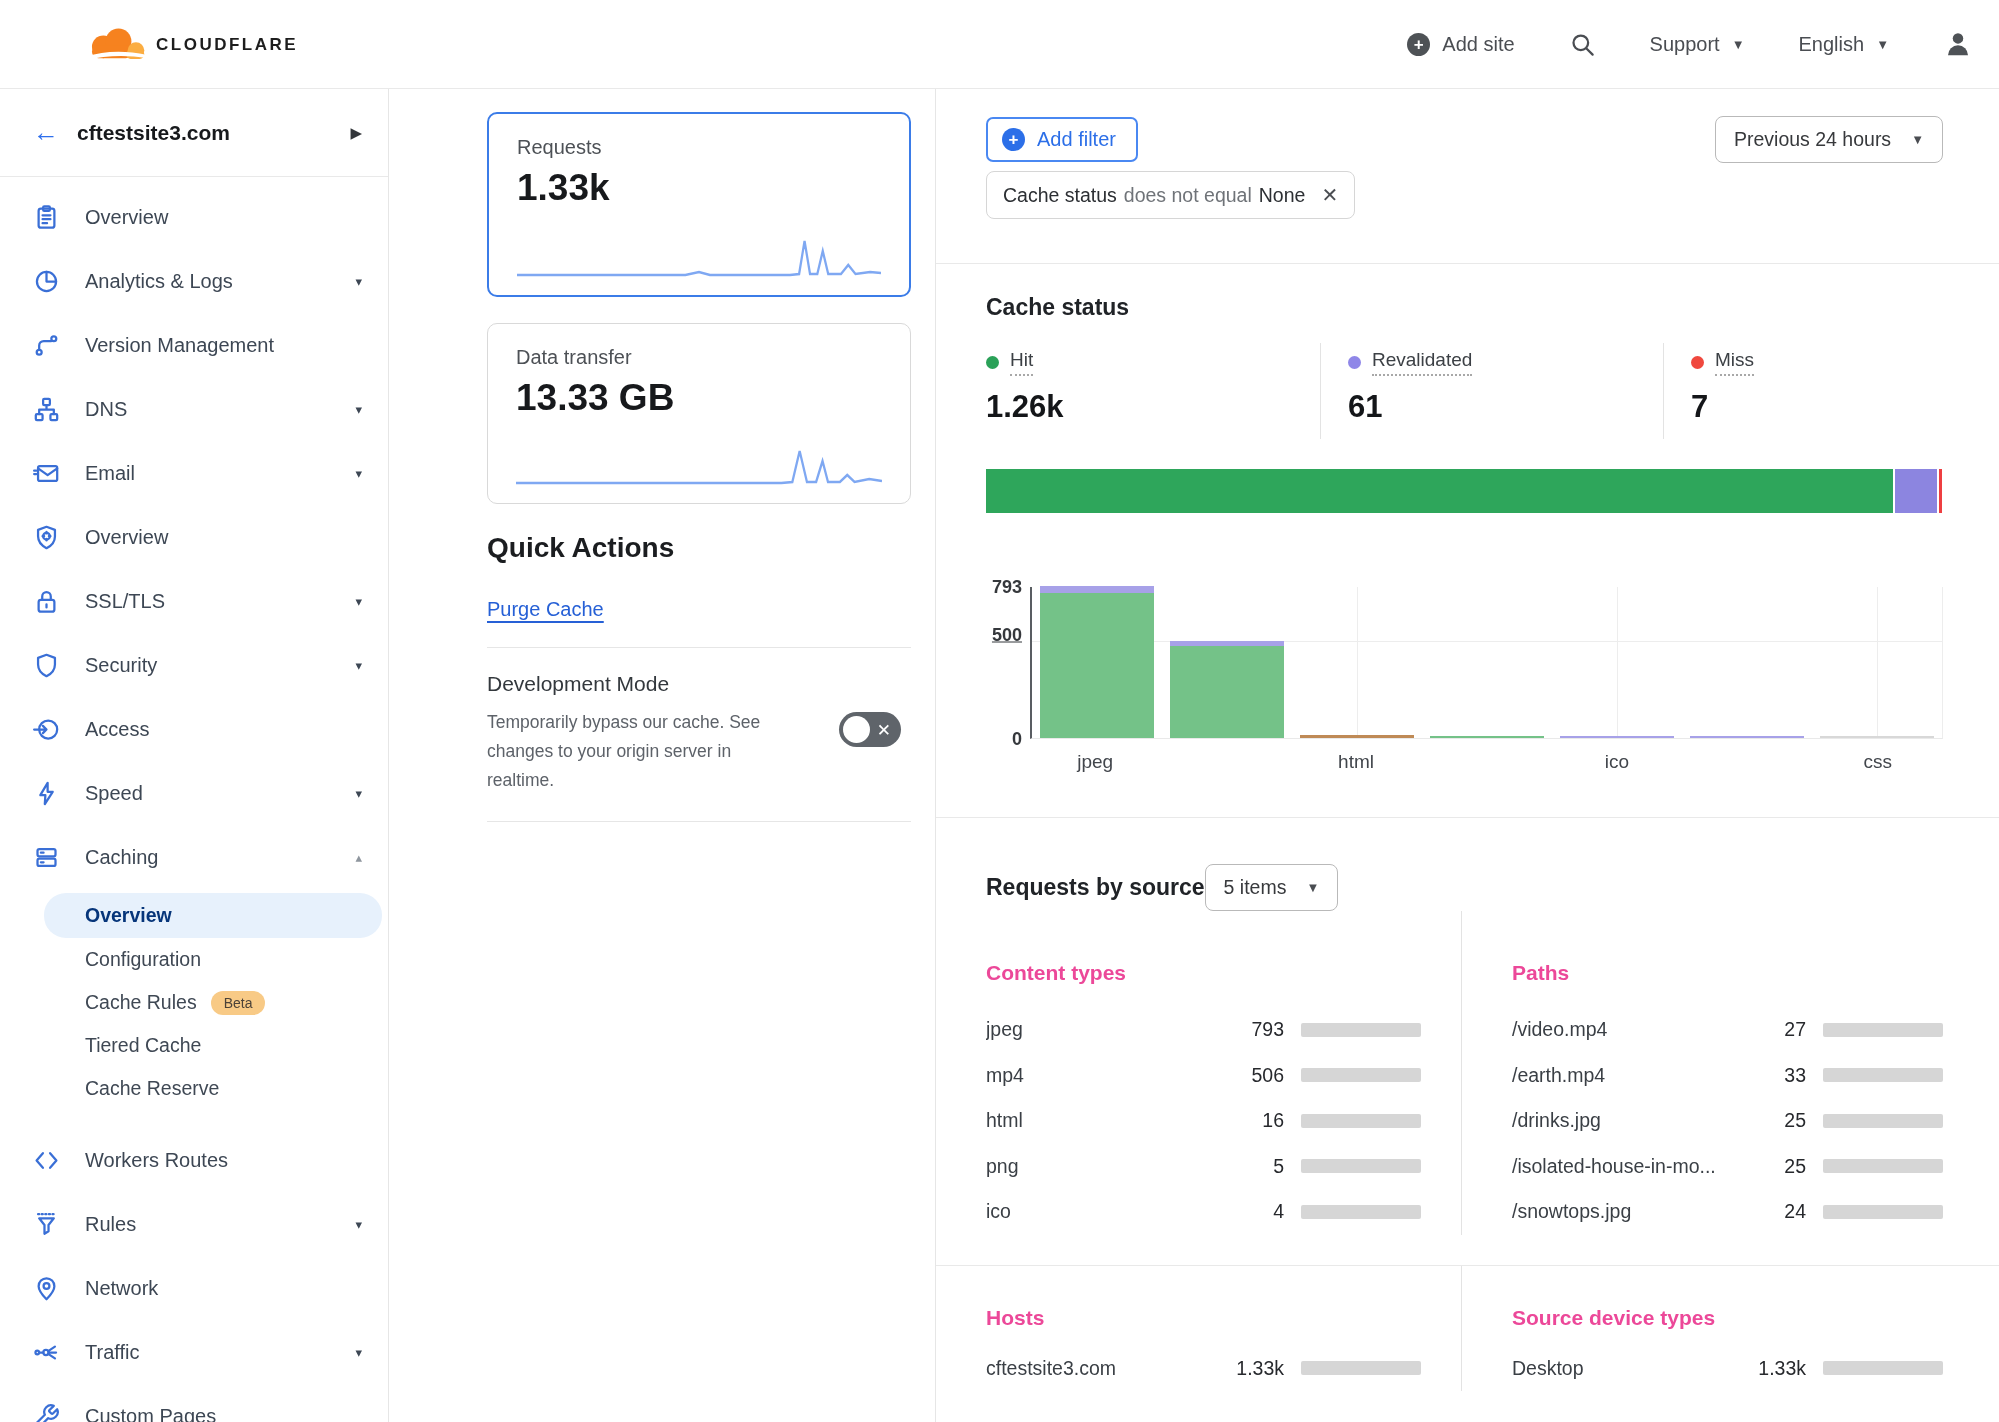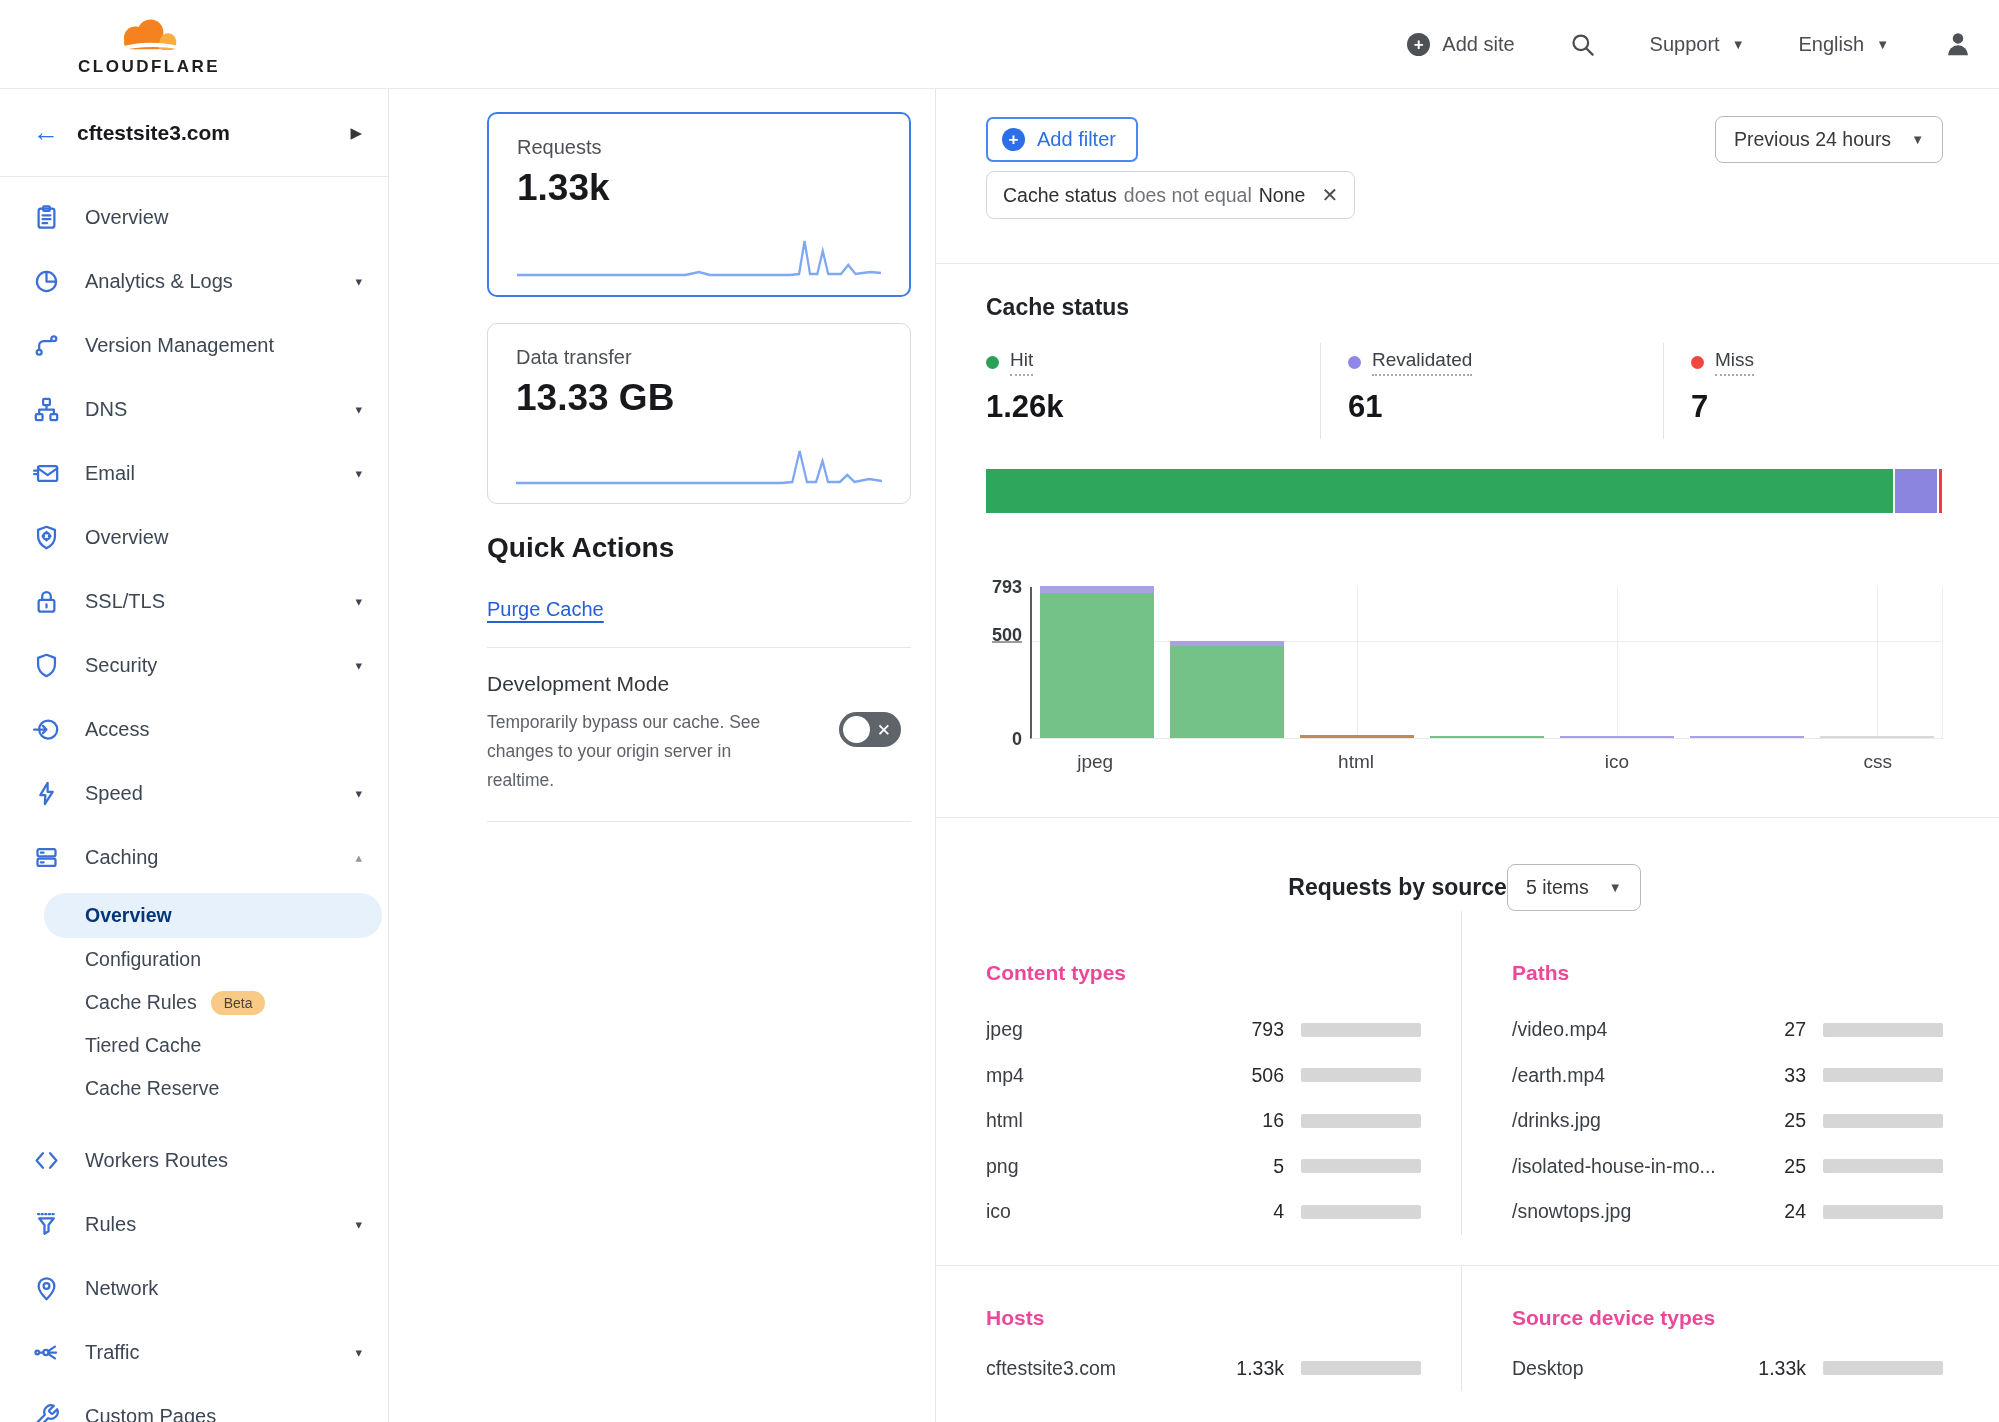--- a/index.html
+++ b/index.html
@@ -2,21 +2,21 @@
 <html><head>
 <meta charset="utf-8">
 <style>
   * { margin:0; padding:0; box-sizing:border-box; }
   html,body { width:1999px; height:1422px; overflow:hidden; background:#fff;
     font-family:"Liberation Sans","DejaVu Sans",sans-serif; color:#1f2328; }
 
   
   .topbar { height:88px; display:flex; align-items:center; justify-content:space-between;
     padding:0 26px 0 78px; }
-  .logo { display:flex; flex-direction:column; align-items:center; margin-top:4px; }
+  .logo { display:flex; flex-direction:row; align-items:center; margin-top:4px; }
   .logo-text { font-size:17px; font-weight:700; letter-spacing:2.5px; color:#1d1d1d; margin-top:-2px;}
   .topbar-right { display:flex; align-items:center; gap:54px; color:#4a4d52; font-size:20px; }
   .tb-item { display:flex; align-items:center; gap:12px; cursor:pointer; }
   .plus-circle { width:23px; height:23px; border-radius:50%; background:#4e5256; color:#fff;
     display:inline-flex; align-items:center; justify-content:center; font-size:17px; font-weight:700; line-height:1;}
   .tb-caret { font-size:13px; color:#4a4d52; }
 
   
   .content { display:flex; height:1334px; border-top:1px solid #e9e9e9; }
 
@@ -100,21 +100,21 @@
   .plotcol { flex:1; }
   #plot { position:relative; height:152px; border-left:2px solid #595d62;
     border-bottom:1px solid #e9e9e9; border-right:1px solid #ededed; display:flex; align-items:flex-end; }
   .vslot { flex:1; height:100%; display:flex; justify-content:center; align-items:flex-end; position:relative; z-index:1; }
   .vbar { width:88%; display:flex; flex-direction:column-reverse; }
   .vgrid { position:absolute; top:0; bottom:0; width:1px; background:#ededed; z-index:0; }
   .hgrid { position:absolute; left:0; right:0; height:1px; background:#ededed; z-index:0; }
   #xlabels { display:flex; margin-top:12px; }
   .xlab { flex:1; text-align:center; font-size:19px; color:#42464c; }
 
-  .rbs-row { margin-top:46px; display:flex; align-items:center; justify-content:center; }
+  .rbs-row { margin-top:46px; display:flex; align-items:center; justify-content:flex-start; }
   .twocol { display:flex; }
   .col-l { width:475px; padding-right:40px; flex:none; }
   .col-r { flex:1; border-left:1px solid #e3e3e3; padding-left:50px; }
   .col-title { margin-top:50px; font-size:21px; font-weight:600; color:#ec4899; }
   .col-title.tight { margin-top:40px; }
   .srows { margin-top:22px; }
   .srow { display:flex; align-items:center; height:45.5px; font-size:19.5px; color:#3a3f45; }
   .srow .lab { flex:1; white-space:nowrap; overflow:hidden; }
   .srow .num { width:64px; text-align:right; color:#27292d; margin-right:17px; flex:none; }
   .mini { width:120px; height:14px; background:#d6d6d6; border-radius:2px; overflow:hidden; flex:none; }

